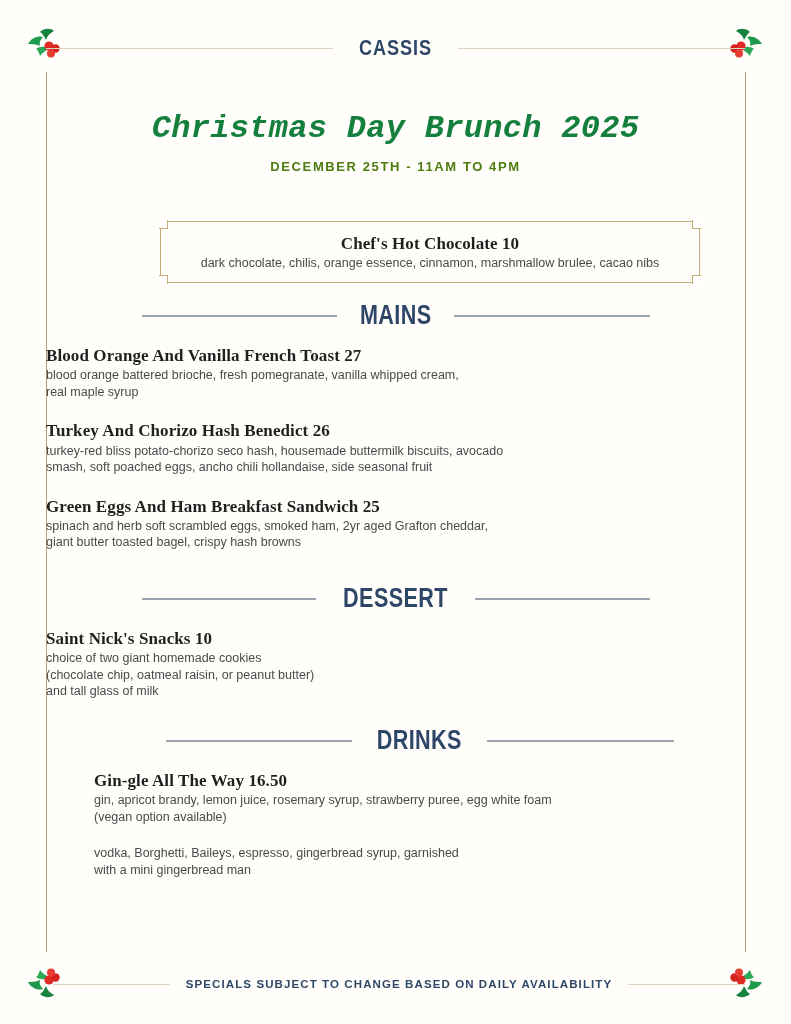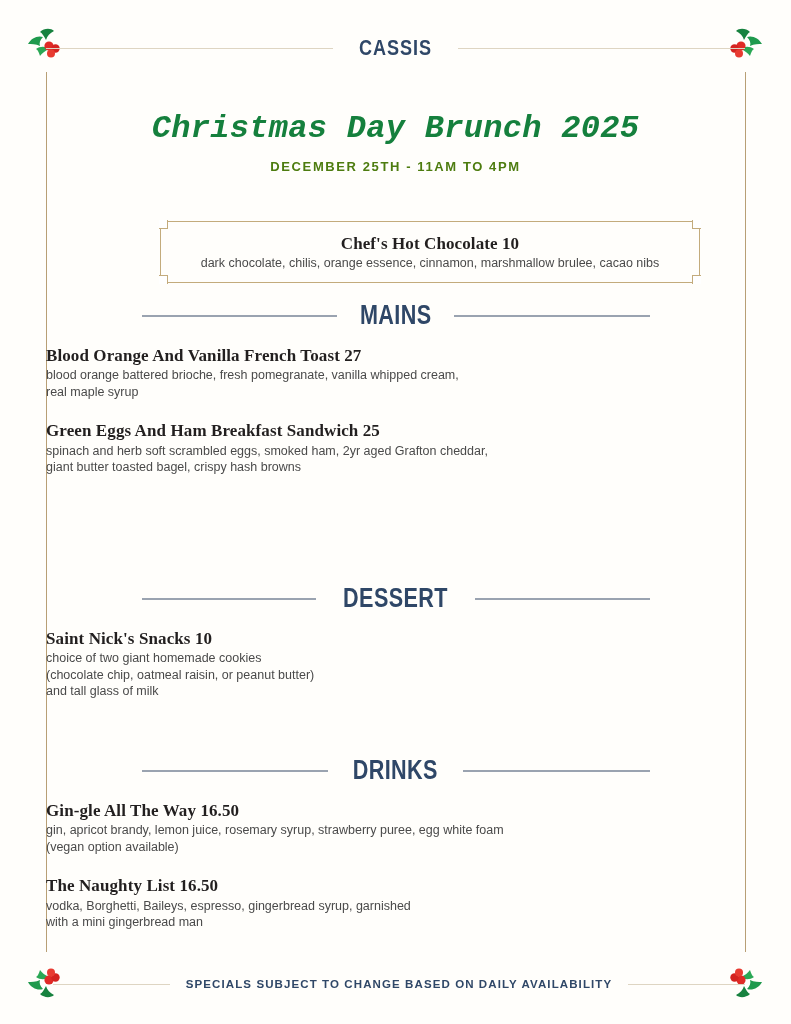--- a/index.html
+++ b/index.html
@@ -283,20 +283,25 @@
           <div class="section-title">MAINS</div>
           <div class="section-rule"></div>
         </div>
         <div class="items">
           <div class="item">
             <div class="item-name">Blood Orange And Vanilla French Toast 27</div>
             <div class="item-desc" style="white-space: pre-line;">blood orange battered brioche, fresh pomegranate, vanilla whipped cream,
 real maple syrup</div>
           </div>
           <div class="item">
+            <div class="item-name">Turkey And Chorizo Hash Benedict 26</div>
+            <div class="item-desc" style="white-space: pre-line;">turkey-red bliss potato-chorizo seco hash, housemade buttermilk biscuits, avocado
+smash, soft poached eggs, ancho chili hollandaise, side seasonal fruit</div>
+          </div>
+          <div class="item">
             <div class="item-name">Green Eggs And Ham Breakfast Sandwich 25</div>
             <div class="item-desc" style="white-space: pre-line;">spinach and herb soft scrambled eggs, smoked ham, 2yr aged Grafton cheddar,
 giant butter toasted bagel, crispy hash browns</div>
           </div>
         </div>
       </div>
       <div class="section" style="top: 583px;">
         <div class="section-head">
           <div class="section-rule"></div>
           <div class="section-title">DESSERT</div>
@@ -304,34 +309,33 @@
         </div>
         <div class="items">
           <div class="item">
             <div class="item-name">Saint Nick's Snacks 10</div>
             <div class="item-desc" style="white-space: pre-line;">choice of two giant homemade cookies
 (chocolate chip, oatmeal raisin, or peanut butter)
 and tall glass of milk</div>
           </div>
         </div>
       </div>
-      <div class="section" style="top: 755px;">
+      <div class="section" style="top: 725px; padding-left: 48px;">
         <div class="section-head">
           <div class="section-rule"></div>
           <div class="section-title">DRINKS</div>
           <div class="section-rule"></div>
         </div>
         <div class="items">
           <div class="item">
             <div class="item-name">Gin-gle All The Way 16.50</div>
             <div class="item-desc" style="white-space: pre-line;">gin, apricot brandy, lemon juice, rosemary syrup, strawberry puree, egg white foam
 (vegan option available)</div>
           </div>
           <div class="item">
-            <div class="item-name">The Naughty List 16.50</div>
             <div class="item-desc" style="white-space: pre-line;">vodka, Borghetti, Baileys, espresso, gingerbread syrup, garnished
 with a mini gingerbread man</div>
           </div>
         </div>
       </div>
     </div>
 
   <div class="footer-row">
     <div class="footer-rule"></div>
     <div class="footer-text">SPECIALS SUBJECT TO CHANGE BASED ON DAILY AVAILABILITY</div>

